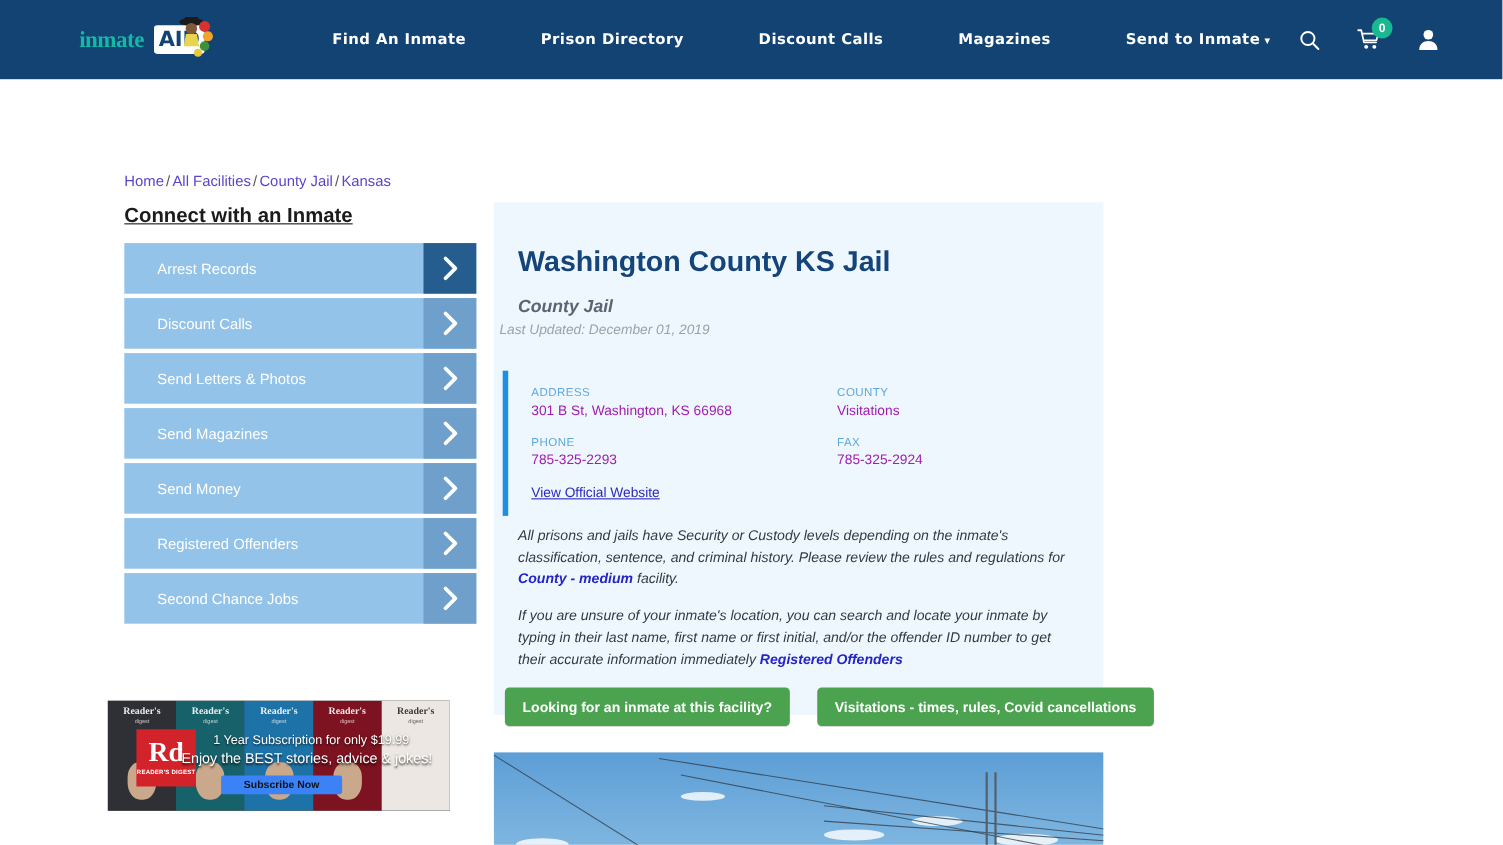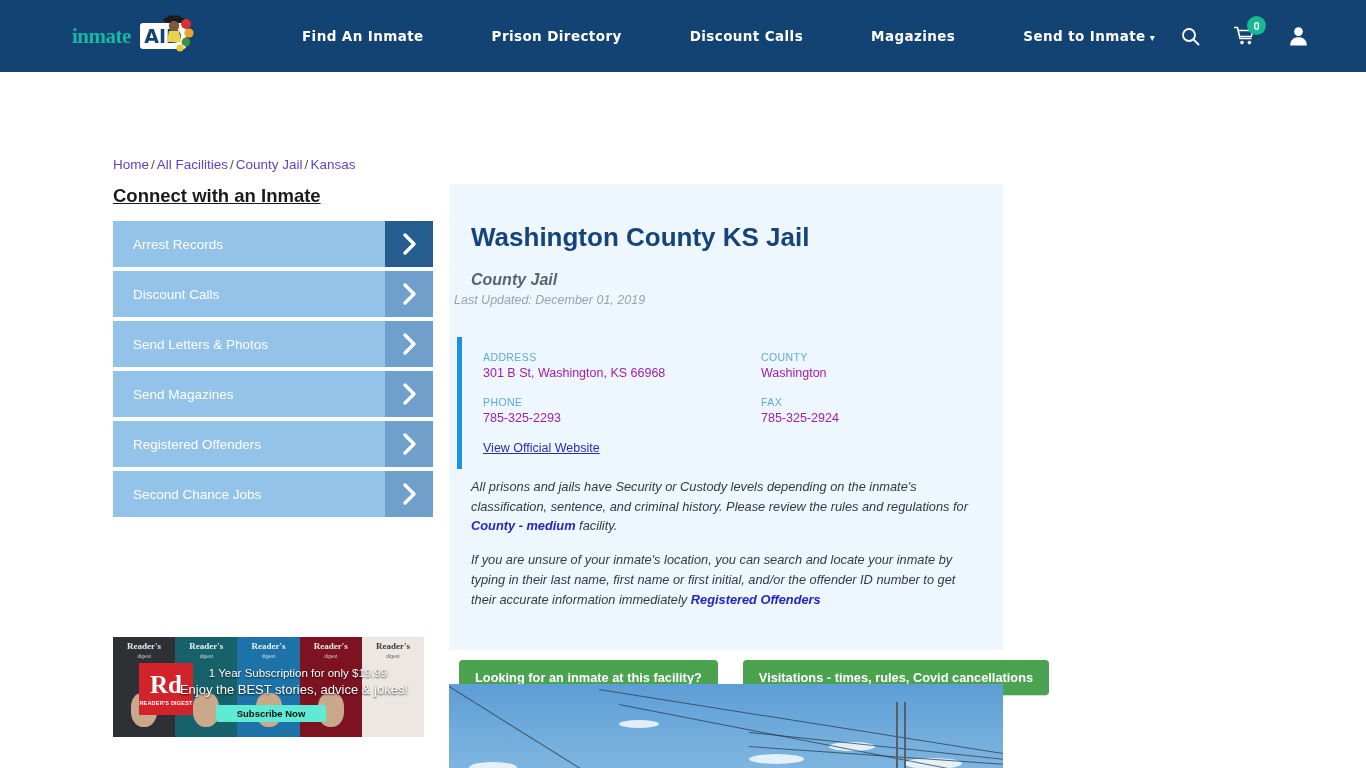--- a/index.html
+++ b/index.html
@@ -96,35 +96,35 @@
   }
   .side-btn {
     height: 46px; width: 320px;
     background: #93c3e8;
     display: flex; align-items: center;
     margin-bottom: 4px;
     cursor: pointer;
     position: relative;
   }
   .side-btn-label {
-    color: #ffffff; font-size: 13.5px; padding-left: 20px;
+    color: #ffffff; font-size: 13.5px; padding-left: 30px;
     font-family: "Liberation Sans", sans-serif;
   }
   .side-btn-arrow {
     position: absolute; right: 0; top: 0;
     width: 48px; height: 46px;
     background: #6fa0cb;
     display: flex; align-items: center; justify-content: center;
   }
   .side-btn.active .side-btn-arrow { background: #255d8e; }
   .chev { display: block; }
 
   
   .ad-banner {
-    position: absolute; left: 113px; top: 565px;
+    position: absolute; left: 98px; top: 565px;
     width: 311px; height: 100px;
     overflow: hidden;
     cursor: pointer;
     background: #2a2a2a;
   }
   .ad-covers { display: flex; height: 100%; width: 100%; }
   .ad-cover { flex: 1 1 0; height: 100%; position: relative; padding: 5px 3px; }
   .ad-cover .cv-title {
     color: rgba(255,255,255,0.9); font-size: 9px; font-weight: bold;
     font-family: "Liberation Serif", serif; text-align: center; line-height: 1.05;
@@ -148,21 +148,21 @@
     color: #ffffff; font-size: 11.5px; text-align: center;
     text-shadow: 0 1px 2px rgba(0,0,0,.8);
   }
   .ad-line2 {
     position: absolute; left: 52px; top: 45px; width: 258px;
     color: #ffffff; font-size: 13px; text-align: center;
     text-shadow: 0 1px 2px rgba(0,0,0,.8);
   }
   .ad-cta {
     position: absolute; left: 103px; top: 68px;
-    width: 110px; height: 17px; background: #5eead4;
+    width: 110px; height: 17px; background: #3b82f6;
     border-radius: 2px; color: #111; font-size: 9.5px; font-weight: bold;
     display: flex; align-items: center; justify-content: center;
   }
 
   
   .main-panel {
     position: absolute; left: 449px; top: 112px;
     width: 554px;
     background: #edf7fd;
     padding: 22px 0 26px 0;
@@ -199,21 +199,21 @@
 
   .body-copy { padding: 8px 22px 0 22px; }
   .body-copy p {
     font-size: 12.8px; font-style: italic; color: #333a42;
     line-height: 1.55; margin: 0 0 14px 0;
   }
   .body-copy a { color: #2424c8; font-weight: bold; font-style: italic; text-decoration: none; cursor: pointer; }
 
   
   .cta-row {
-    position: absolute; left: 459px; top: 588px;
+    position: absolute; left: 459px; top: 553px;
     display: flex; gap: 25px;
   }
   .cta-btn {
     background: #4ba350;
     color: #ffffff;
     font-size: 12.8px; font-weight: bold;
     border-radius: 4px;
     padding: 0 16px; height: 35px;
     display: flex; align-items: center;
     cursor: pointer;
@@ -329,20 +329,28 @@
     </div>
     <div class="side-btn">
       <span class="side-btn-label">Send Magazines</span>
       <span class="side-btn-arrow">
         <svg class="chev" width="17" height="24" viewBox="0 0 17 24">
             <path d="M4 3 L13 12 L4 21" fill="none" stroke="#ffffff" stroke-width="3.4" stroke-linecap="round" stroke-linejoin="round"></path>
           </svg>
       </span>
     </div>
     <div class="side-btn">
+      <span class="side-btn-label">Send Money</span>
+      <span class="side-btn-arrow">
+        <svg class="chev" width="17" height="24" viewBox="0 0 17 24">
+            <path d="M4 3 L13 12 L4 21" fill="none" stroke="#ffffff" stroke-width="3.4" stroke-linecap="round" stroke-linejoin="round"></path>
+          </svg>
+      </span>
+    </div>
+    <div class="side-btn">
       <span class="side-btn-label">Registered Offenders</span>
       <span class="side-btn-arrow">
         <svg class="chev" width="17" height="24" viewBox="0 0 17 24">
             <path d="M4 3 L13 12 L4 21" fill="none" stroke="#ffffff" stroke-width="3.4" stroke-linecap="round" stroke-linejoin="round"></path>
           </svg>
       </span>
     </div>
     <div class="side-btn">
       <span class="side-btn-label">Second Chance Jobs</span>
       <span class="side-btn-arrow">
@@ -394,21 +402,21 @@
     <div class="facility-type">County Jail</div>
     <div class="facility-updated">Last Updated: December 01, 2019</div>
 
     <div class="contact-block">
       <div>
         <div class="c-label">ADDRESS</div>
         <div class="c-value">301 B St, Washington, KS 66968</div>
       </div>
       <div>
         <div class="c-label">COUNTY</div>
-        <div class="c-value">Washington</div>
+        <div class="c-value">Visitations</div>
       </div>
       <div>
         <div class="c-label">PHONE</div>
         <div class="c-value">785-325-2293</div>
       </div>
       <div>
         <div class="c-label">FAX</div>
         <div class="c-value">785-325-2924</div>
       </div>
       <div class="c-link">View Official Website</div>

